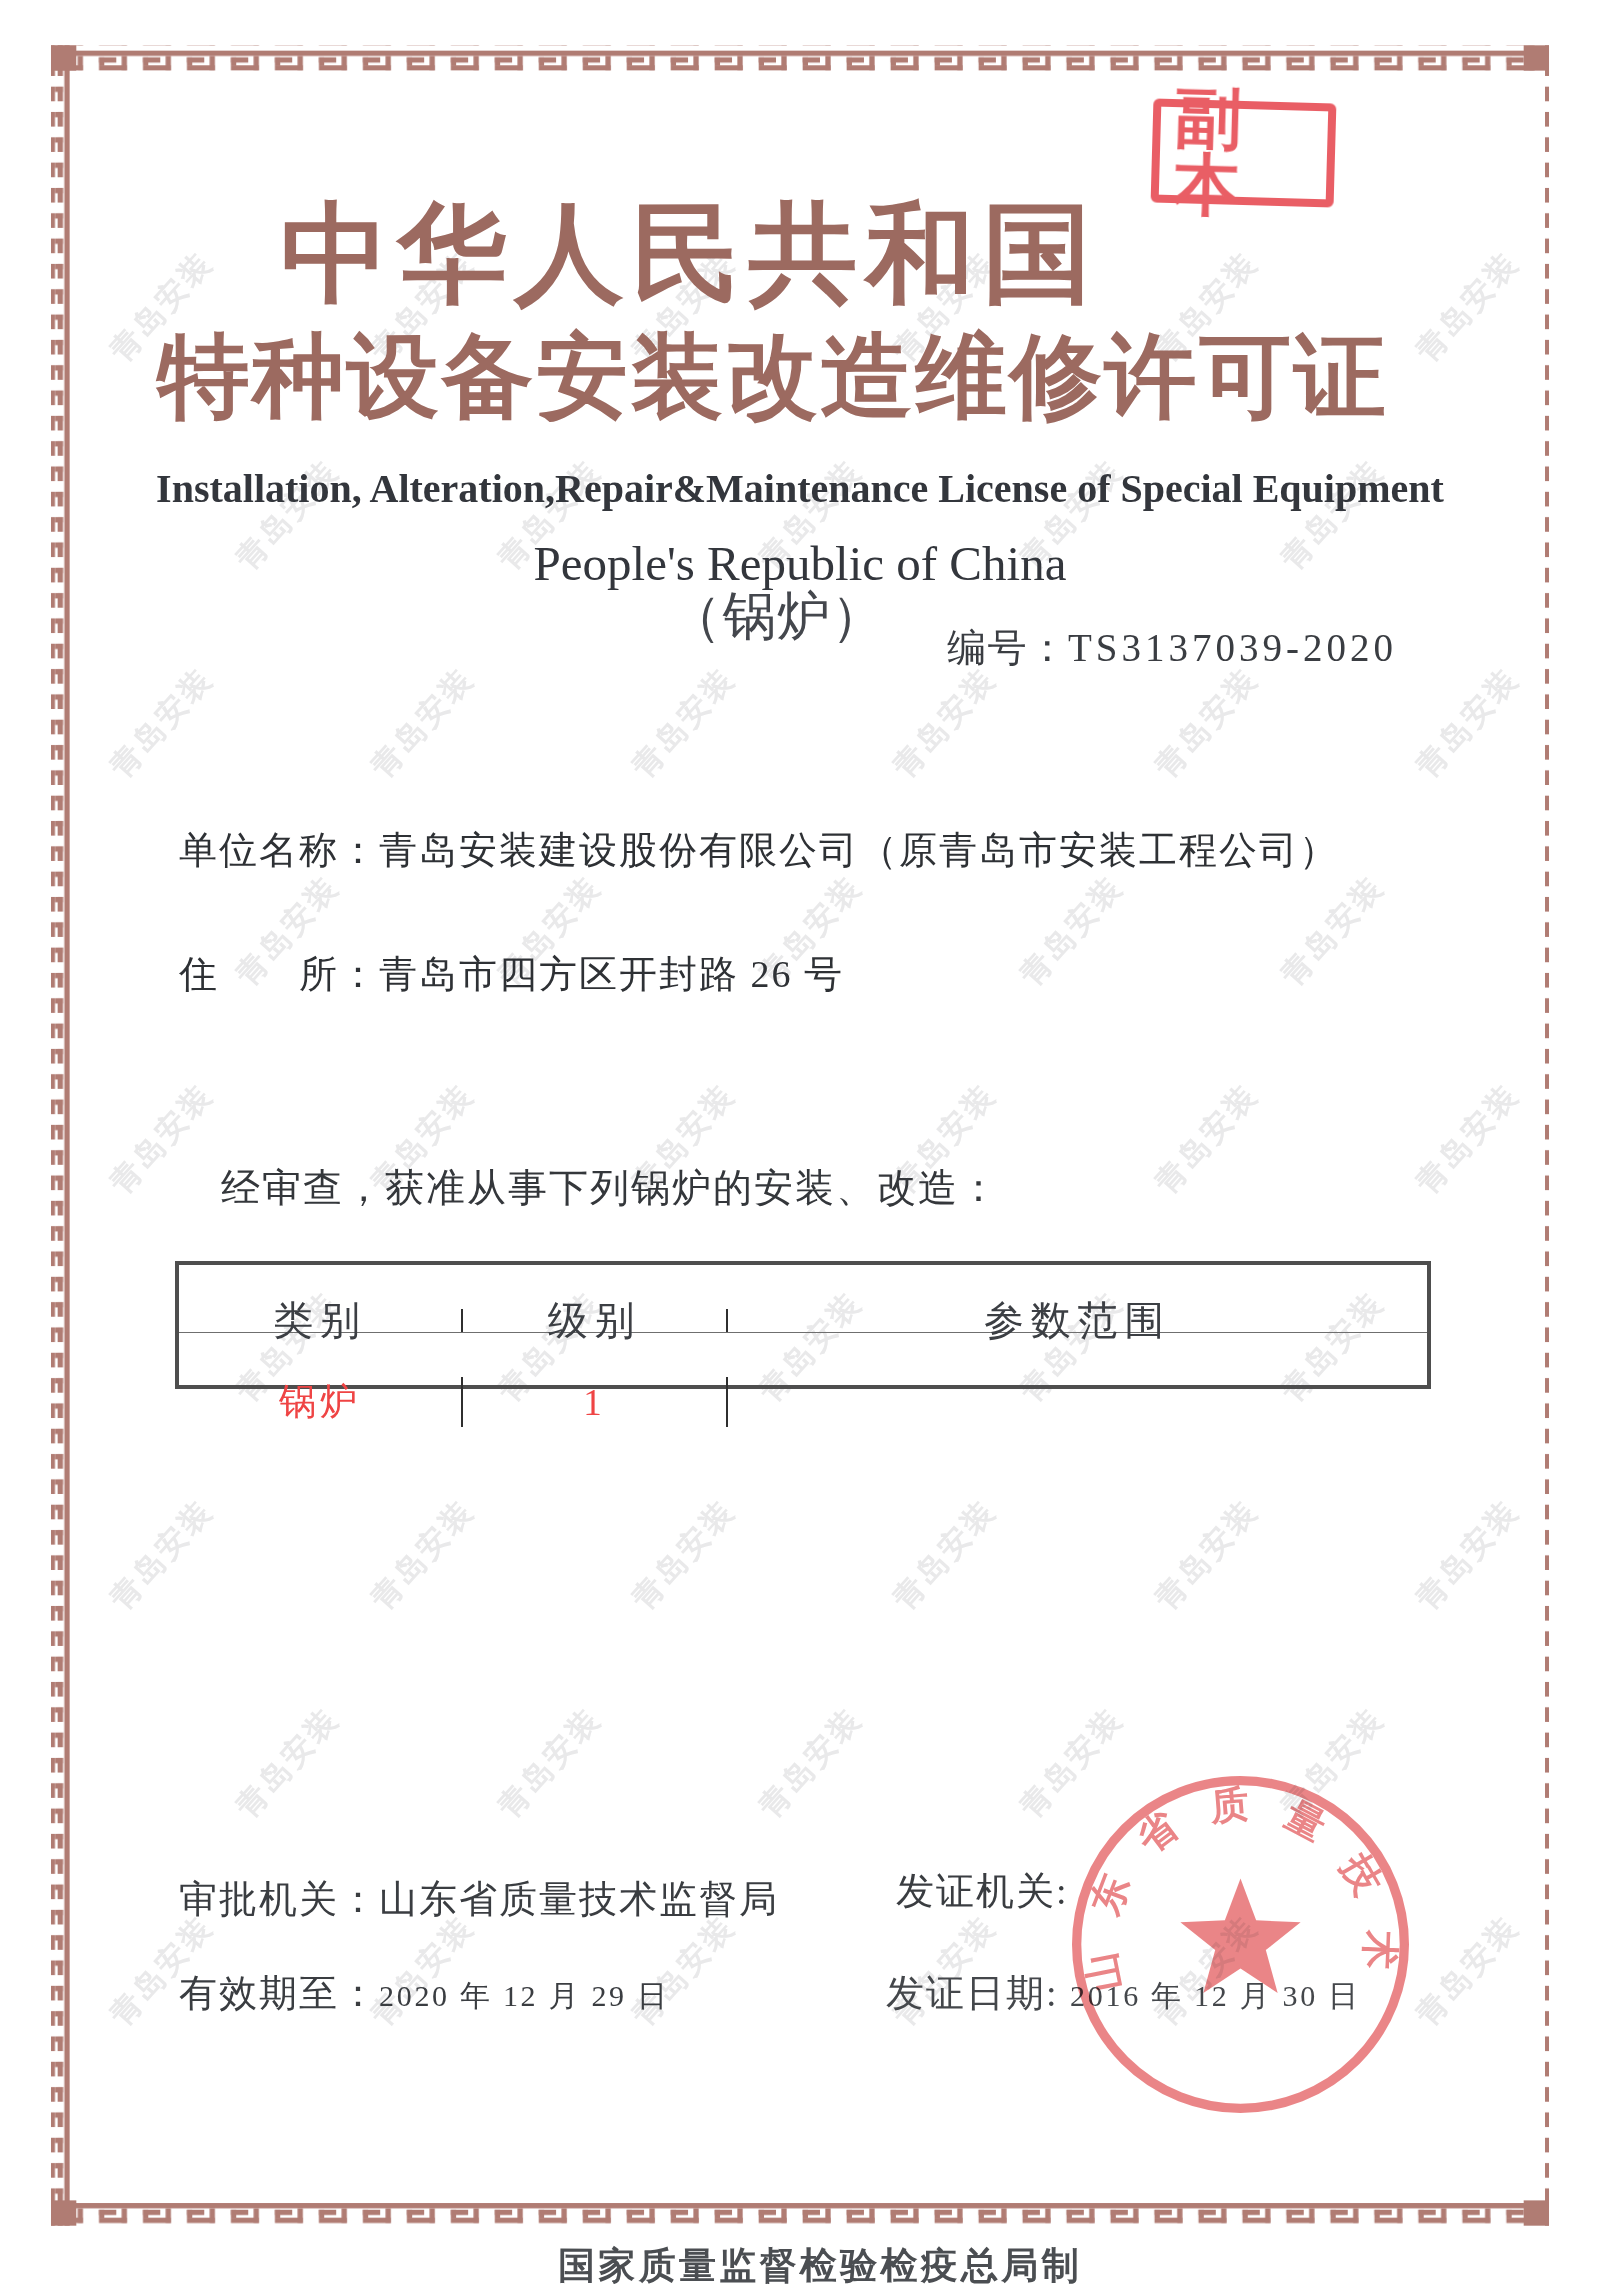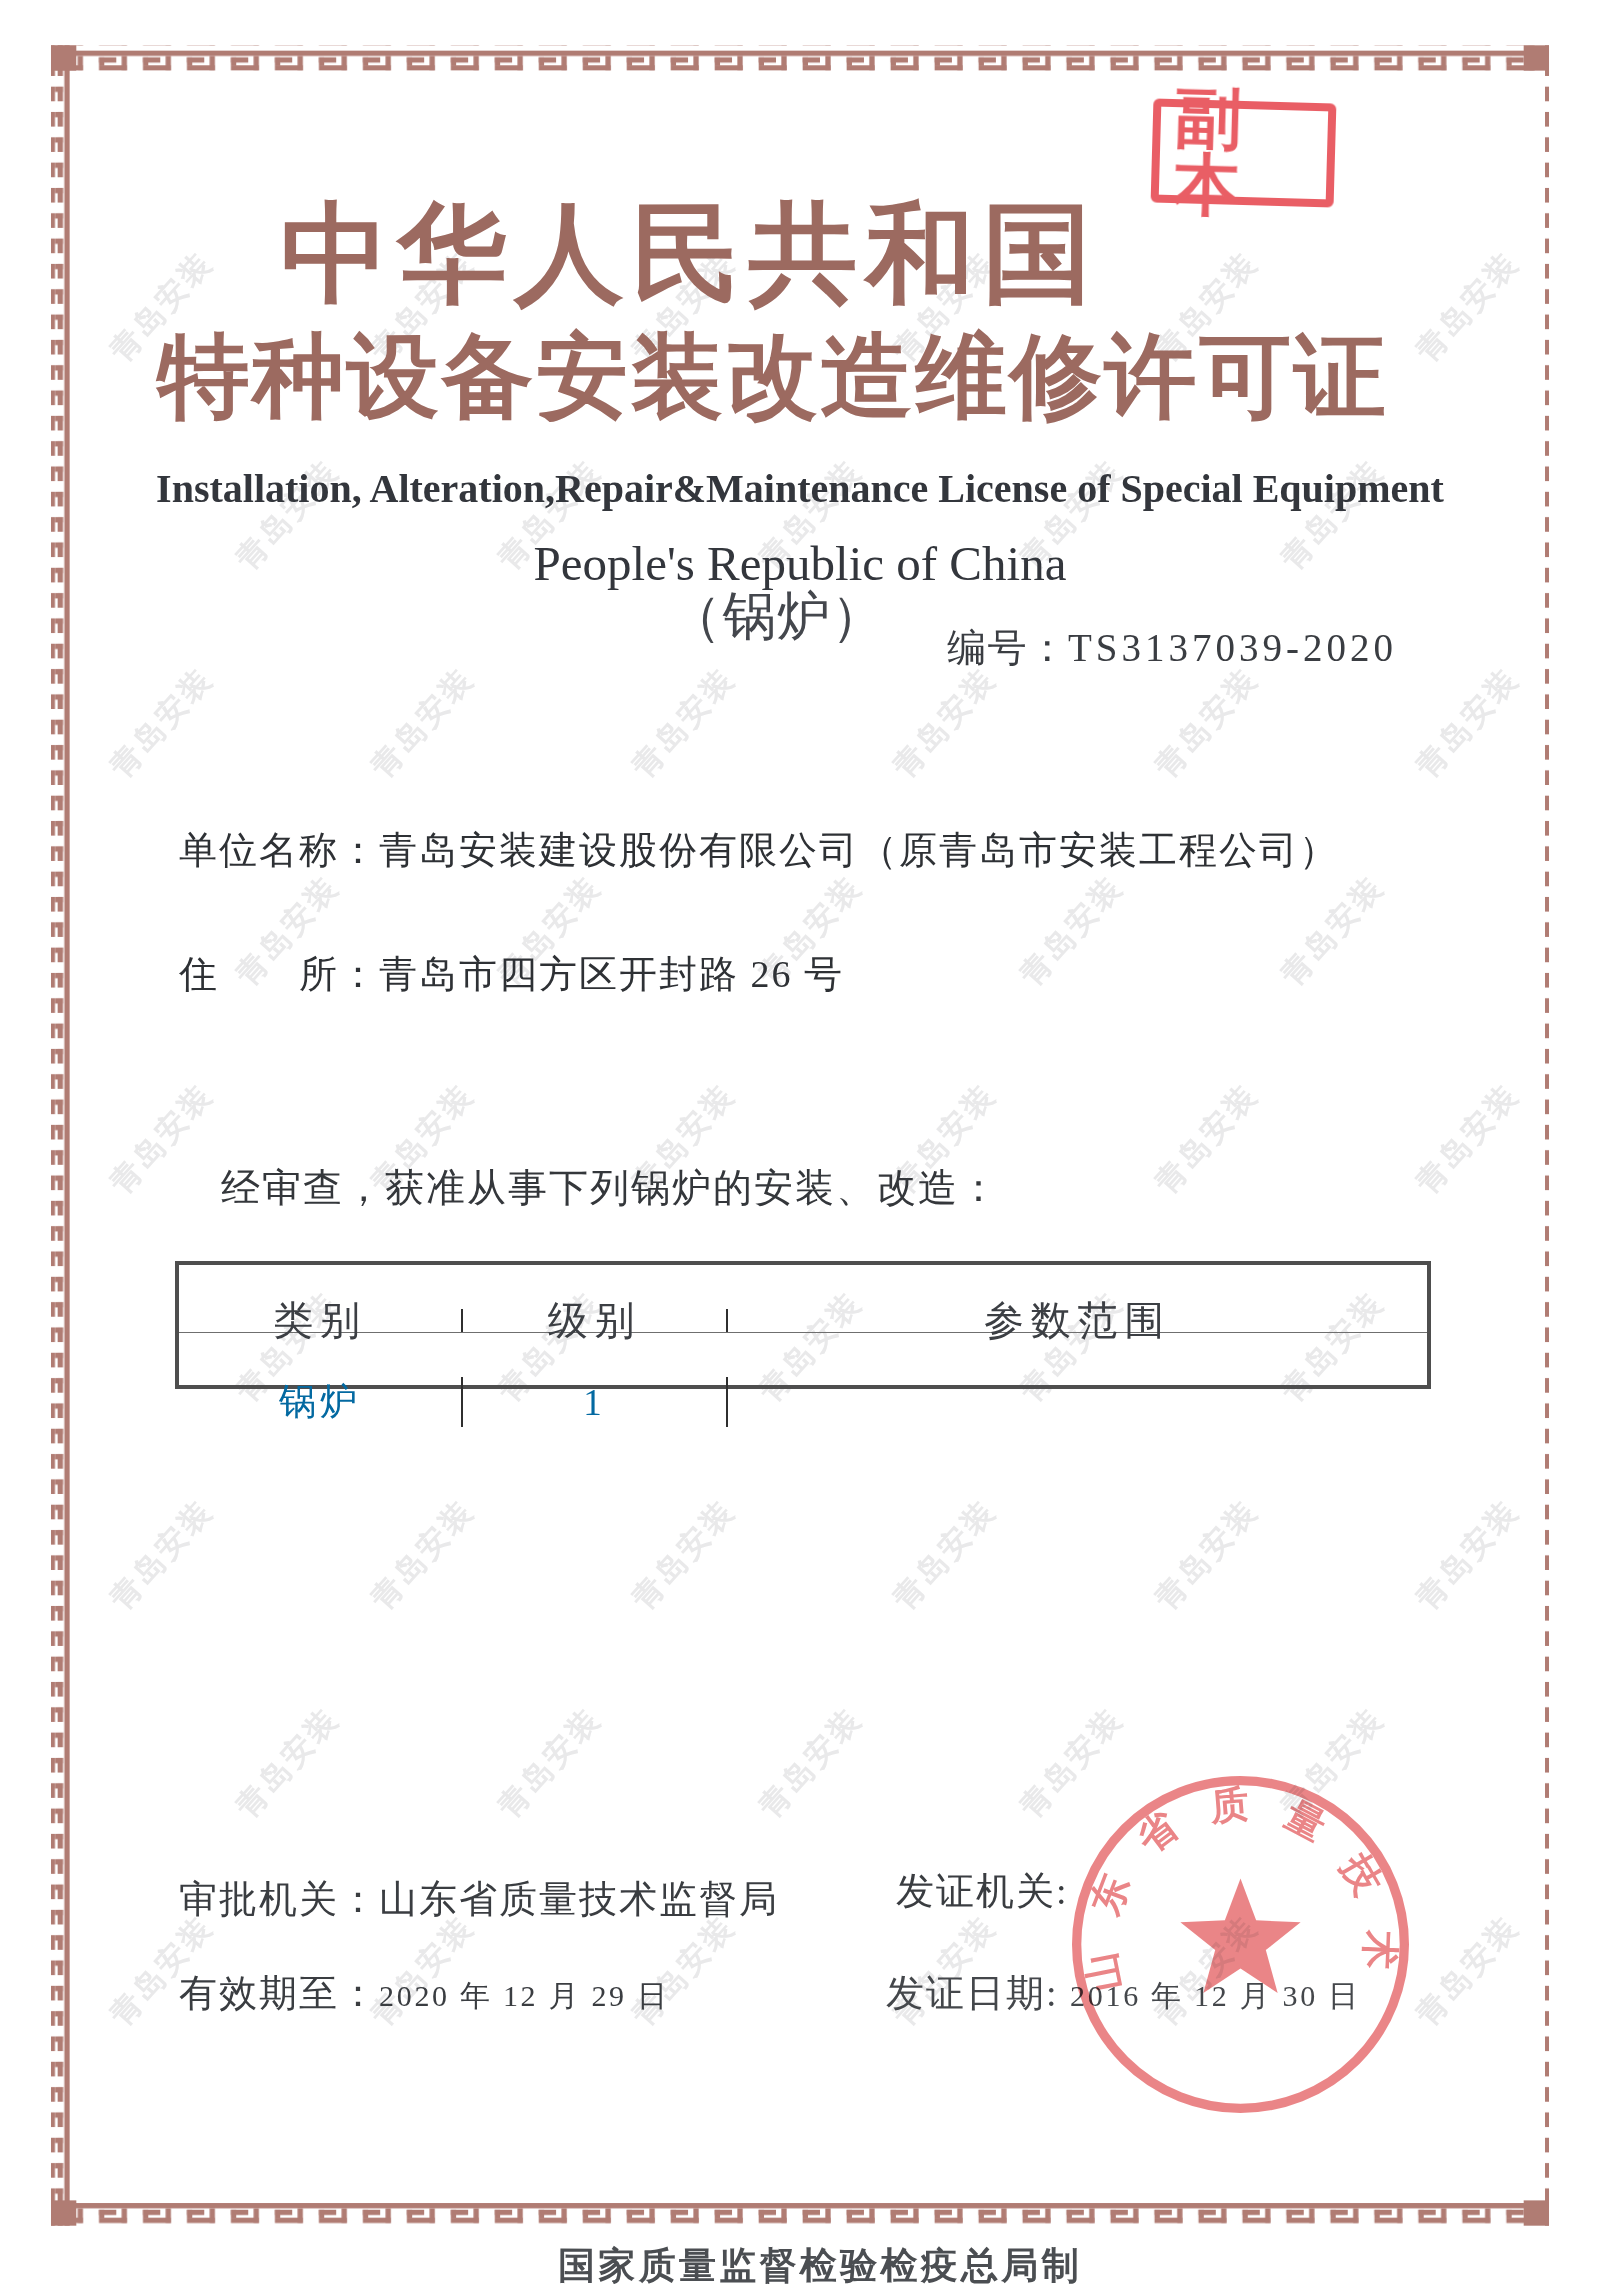--- a/index.html
+++ b/index.html
@@ -79,21 +79,21 @@
     background:transparent;
   }
   .tr{display:flex;width:100%;}
   .tr.head{height:67px;border-bottom:1.3px solid #6f6f6f;}
   .tr.body{flex:1;}
   .td{display:flex;align-items:center;justify-content:center;box-sizing:border-box;margin-top:44px;}
   .c1{width:284px;border-right:2px solid #2f2f2f;}
   .c2{width:265px;border-right:2px solid #2f2f2f;}
   .c3{flex:1;}
   .tr.head .td{font-family:"Liberation Sans","DejaVu Sans",sans-serif;font-size:40px;color:#3c3f44;letter-spacing:6.7px;}
-  .tr.body .td{font-size:37px;color:#0369a1;letter-spacing:4px;}
+  .tr.body .td{font-size:37px;color:#ef4444;letter-spacing:4px;}
 
   
   .foot{z-index:3;font-size:38px;color:#3a3d41;letter-spacing:2px;white-space:nowrap;}
   .f-approve{left:179px;top:1874px;}
   .f-issuer{left:896px;top:1866px;}
   .f-valid{left:179px;top:1968px;}
   .f-valid .val,.f-issued .val{font-size:30px;letter-spacing:2.7px;}
   .f-issued{left:886px;top:1968px;color:#44474b;}
 
   

